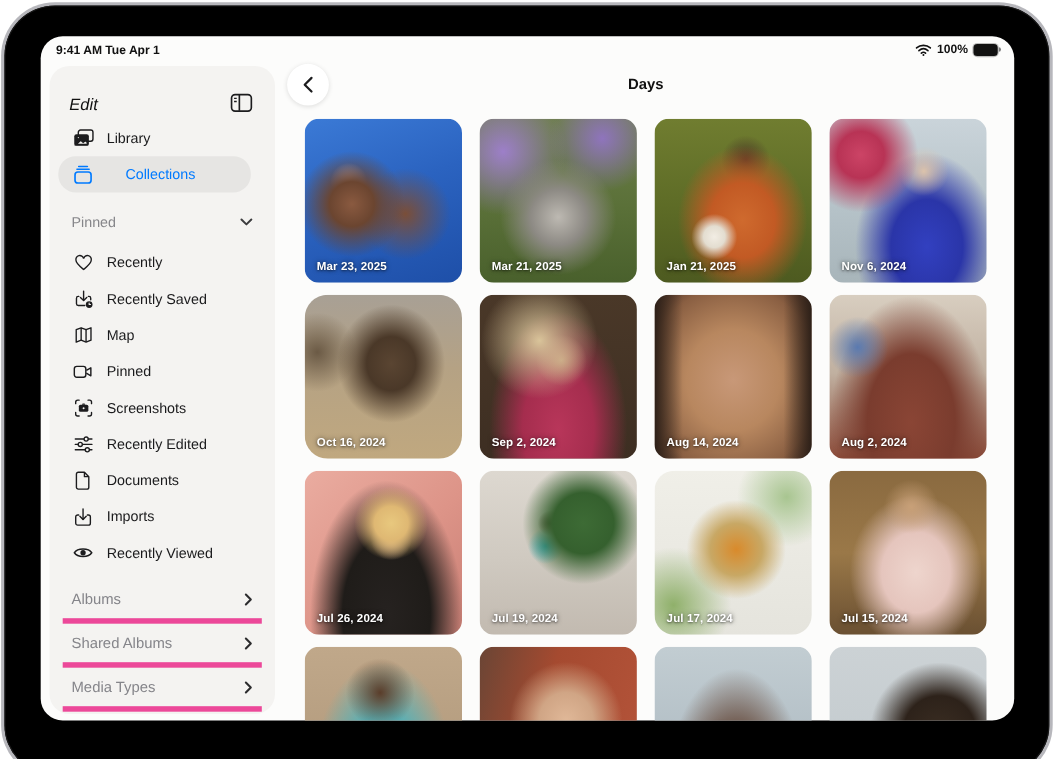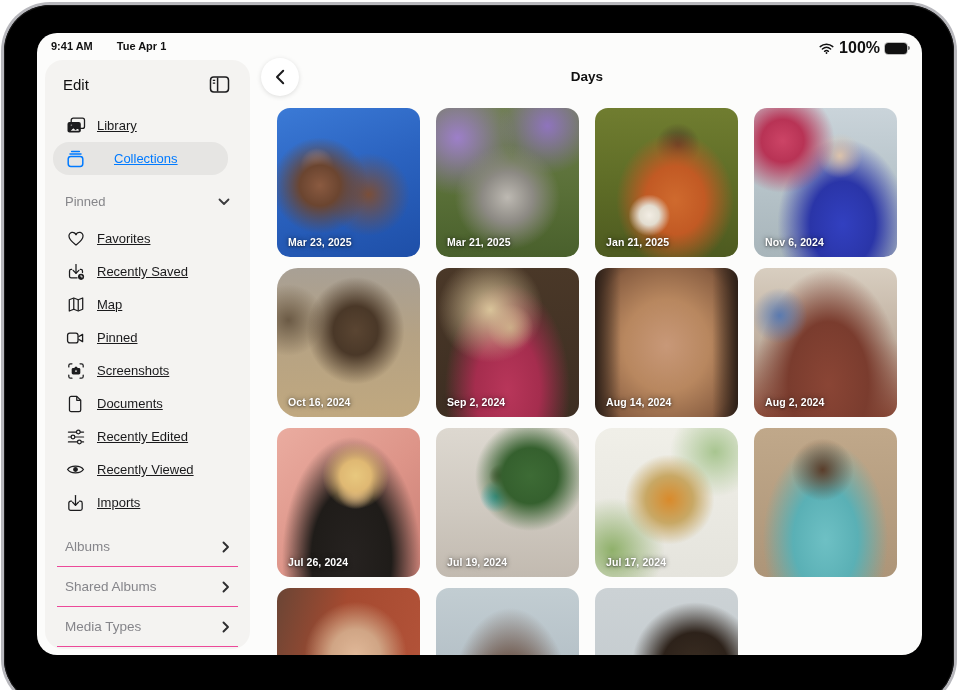--- a/index.html
+++ b/index.html
@@ -7,46 +7,46 @@
        font-family:"Liberation Sans","DejaVu Sans",sans-serif;
        -webkit-font-smoothing:antialiased;}
   
   .device{position:absolute;left:4px;top:5px;width:950px;height:700px;
           background:#000;border-radius:46px;
           box-shadow:0 0 0 3px #b7b7bc, inset 0 0 0 1px #1a1a1a;}
   .screen{position:absolute;left:33px;top:28px;width:885px;height:622px;
           background:#fcfcfb;border-radius:20px;overflow:hidden;}
   
   .statusbar{position:absolute;left:0;top:0;width:100%;height:26px;}
-  .sb-left{position:absolute;left:14px;top:7px;font-size:11px;color:#111;display:flex;gap:24px;align-items:baseline;}
+  .sb-left{position:absolute;left:14px;top:7px;font-size:11px;color:#111;display:flex;gap:3px;align-items:baseline;}
   .sb-time{font-weight:700;}
   .sb-date{font-weight:600;}
-  .sb-right{position:absolute;right:15px;top:6px;display:flex;align-items:center;gap:5px;font-size:16px;font-weight:700;color:#111;}
+  .sb-right{position:absolute;right:15px;top:6px;display:flex;align-items:center;gap:5px;font-size:11px;font-weight:700;color:#111;}
   .battery{width:22px;height:11px;background:#111;border-radius:3.5px;position:relative;box-shadow:0 0 0 1px rgba(0,0,0,.25);}
   .battery:after{content:"";position:absolute;right:-3px;top:3.5px;width:2px;height:4px;background:#777;border-radius:0 2px 2px 0;}
   
   .sidebar{position:absolute;left:8px;top:27px;width:205px;height:589px;
            background:#f4f3f1;border-radius:18px;box-sizing:border-box;}
-  .sb-header{height:44px;display:flex;align-items:center;justify-content:space-between;
-             padding:4px 20px 0 18px;box-sizing:border-box;}
+  .sb-header{height:44px;display:flex;align-items:flex-end;justify-content:space-between;
+             padding:4px 20px 0 18px;box-sizing:border-box;font-style:italic;}
   .edit-btn{font-size:15px;color:#111;}
   .toggle-btn{width:22px;height:22px;display:flex;align-items:center;justify-content:center;color:#1c1c1e;}
   .nav{padding-top:5px;}
   .nav-item{height:33px;display:flex;align-items:center;padding-left:20px;gap:11px;
-            font-size:13px;color:#1a1a1c;position:relative;text-decoration:underline;}
+            font-size:13px;color:#1a1a1c;position:relative;}
   .nav-item .ic{width:21px;height:20px;display:flex;align-items:center;justify-content:center;color:#1c1c1e;flex:none;}
   .nav-item.selected{background:#e6e5e3;border-radius:16px;margin-left:8px;width:175px;box-sizing:border-box;padding-left:12px;}
   .nav-item.selected,.nav-item.selected .ic{color:#007aff;gap:28px;}
   .section-hd{height:41px;display:flex;align-items:center;justify-content:space-between;
               padding:6px 20px 0 20px;font-size:13px;color:#86868a;}
   .section-hd .chev{color:#3c3c3e;}
   .group-block{margin-top:8px;}
   .group-row{height:40px;display:flex;align-items:center;justify-content:space-between;
              margin:0 12px;padding:0 8px;font-size:13.5px;color:#85858a;
-             border-bottom:1px solid #ec4899;box-sizing:border-box;}
+             border-bottom:5px solid #ec4899;box-sizing:border-box;}
   .group-row .chev{color:#2d2d2f;}
   
   .back-btn{position:absolute;left:224px;top:25px;width:38px;height:38px;border-radius:50%;
             background:#ffffff;box-shadow:0 1px 5px rgba(0,0,0,.13);
             display:flex;align-items:center;justify-content:center;color:#1c1c1e;}
   .page-title{position:absolute;left:240px;top:36px;width:620px;text-align:center;
               font-size:13.5px;font-weight:700;color:#111;}
   .grid{position:absolute;left:240px;top:75px;width:620px;
         display:grid;grid-template-columns:repeat(4,1fr);gap:11px 16px;}
   .card{height:149px;border-radius:13px;position:relative;overflow:hidden;
@@ -125,21 +125,21 @@
             </svg>
           </span>
         </div>
 
         <div class="nav-item">
           <span class="ic">
             <svg width="18" height="17" viewBox="0 0 20 18" fill="none" stroke="currentColor" stroke-width="1.4">
               <path d="M10 16.2 C5.6 12.6 2.3 10.1 2.3 7.0 A3.7 3.7 0 0 1 10 5.2 A3.7 3.7 0 0 1 17.7 7.0 C17.7 10.1 14.4 12.6 10 16.2 Z"></path>
             </svg>
           </span>
-          <span>Favorites</span>
+          <span>Recently</span>
         </div>
 
         <div class="nav-item">
           <span class="ic">
             <svg width="18" height="18" viewBox="0 0 20 20" fill="none" stroke="currentColor" stroke-width="1.4" stroke-linecap="round" stroke-linejoin="round">
               <path d="M5.2 7.2 H4.6 A1.8 1.8 0 0 0 2.8 9.0 V14.6 A1.8 1.8 0 0 0 4.6 16.4 H11.2"></path>
               <path d="M14.8 7.2 H15.4 A1.8 1.8 0 0 1 17.2 9.0 V10.6"></path>
               <line x1="10" y1="1.8" x2="10" y2="11.2"></line>
               <path d="M6.8 8.2 L10 11.4 L13.2 8.2"></path>
               <circle cx="15.6" cy="15.4" r="3.4" fill="currentColor" stroke="none"></circle>
@@ -180,61 +180,61 @@
               <rect x="5.2" y="6.6" width="9.6" height="7.2" rx="1.6" fill="currentColor" stroke="none"></rect>
               <path d="M8.2 6.6 L9.0 5.4 H11.0 L11.8 6.6" fill="currentColor" stroke="none"></path>
               <circle cx="10" cy="10.1" r="1.7" fill="#f4f3f1"></circle>
             </svg>
           </span>
           <span>Screenshots</span>
         </div>
 
         <div class="nav-item">
           <span class="ic">
-            <svg width="15" height="18" viewBox="0 0 16 20" fill="none" stroke="currentColor" stroke-width="1.4" stroke-linejoin="round">
-              <path d="M3.2 1.5 H9.4 L13.8 5.9 V16.6 A1.9 1.9 0 0 1 11.9 18.5 H3.2 A1.9 1.9 0 0 1 1.3 16.6 V3.4 A1.9 1.9 0 0 1 3.2 1.5 Z"></path>
-              <path d="M9.4 1.7 V5.9 H13.6"></path>
-            </svg>
-          </span>
-          <span>Documents</span>
-        </div>
-
-        <div class="nav-item">
-          <span class="ic">
             <svg width="18" height="16" viewBox="0 0 20 18" fill="none" stroke="currentColor" stroke-width="1.4" stroke-linecap="round">
               <line x1="1.5" y1="3.5" x2="18.5" y2="3.5"></line>
               <line x1="1.5" y1="9.0" x2="18.5" y2="9.0"></line>
               <line x1="1.5" y1="14.5" x2="18.5" y2="14.5"></line>
               <circle cx="12.6" cy="3.5" r="2.1" fill="#f4f3f1"></circle>
               <circle cx="6.6" cy="9.0" r="2.1" fill="#f4f3f1"></circle>
               <circle cx="13.8" cy="14.5" r="2.1" fill="#f4f3f1"></circle>
             </svg>
           </span>
           <span>Recently Edited</span>
         </div>
 
         <div class="nav-item">
           <span class="ic">
-            <svg width="19" height="13" viewBox="0 0 20 14" fill="none" stroke="currentColor" stroke-width="1.4">
-              <path d="M1.5 7 C4.5 2.2 15.5 2.2 18.5 7 C15.5 11.8 4.5 11.8 1.5 7 Z"></path>
-              <circle cx="10" cy="7" r="2.6" fill="currentColor" stroke="none"></circle>
-            </svg>
-          </span>
-          <span>Recently Viewed</span>
+            <svg width="15" height="18" viewBox="0 0 16 20" fill="none" stroke="currentColor" stroke-width="1.4" stroke-linejoin="round">
+              <path d="M3.2 1.5 H9.4 L13.8 5.9 V16.6 A1.9 1.9 0 0 1 11.9 18.5 H3.2 A1.9 1.9 0 0 1 1.3 16.6 V3.4 A1.9 1.9 0 0 1 3.2 1.5 Z"></path>
+              <path d="M9.4 1.7 V5.9 H13.6"></path>
+            </svg>
+          </span>
+          <span>Documents</span>
         </div>
 
         <div class="nav-item">
           <span class="ic">
             <svg width="17" height="18" viewBox="0 0 18 20" fill="none" stroke="currentColor" stroke-width="1.4" stroke-linecap="round" stroke-linejoin="round">
               <path d="M4.6 8.0 H3.6 A2 2 0 0 0 1.6 10.0 V16.2 A2 2 0 0 0 3.6 18.2 H14.4 A2 2 0 0 0 16.4 16.2 V10.0 A2 2 0 0 0 14.4 8.0 H13.4"></path>
               <line x1="9" y1="1.8" x2="9" y2="12.4"></line>
               <path d="M5.8 9.2 L9 12.6 L12.2 9.2"></path>
             </svg>
           </span>
           <span>Imports</span>
+        </div>
+
+        <div class="nav-item">
+          <span class="ic">
+            <svg width="19" height="13" viewBox="0 0 20 14" fill="none" stroke="currentColor" stroke-width="1.4">
+              <path d="M1.5 7 C4.5 2.2 15.5 2.2 18.5 7 C15.5 11.8 4.5 11.8 1.5 7 Z"></path>
+              <circle cx="10" cy="7" r="2.6" fill="currentColor" stroke="none"></circle>
+            </svg>
+          </span>
+          <span>Recently Viewed</span>
         </div>
 
         <div class="group-block">
           <div class="group-row">
             <span>Albums</span>
             <span class="chev">
               <svg width="8" height="12" viewBox="0 0 8 12" fill="none" stroke="currentColor" stroke-width="1.9" stroke-linecap="round" stroke-linejoin="round">
                   <path d="M1.5 1.5 L6 6 L1.5 10.5"></path>
                 </svg>
             </span>
@@ -295,20 +295,23 @@
         </div>
       <div class="card" style="background: radial-gradient(circle at 55% 32%, rgb(232, 200, 126) 0%, rgb(223, 184, 115) 12%, rgba(0, 0, 0, 0) 26%), radial-gradient(circle at 55% 42%, rgb(227, 189, 151) 0%, rgba(0, 0, 0, 0) 16%), radial-gradient(at 52% 88%, rgb(38, 34, 32) 0%, rgb(31, 28, 25) 38%, rgba(0, 0, 0, 0) 66%), linear-gradient(135deg, rgb(234, 172, 160) 0%, rgb(221, 148, 136) 55%, rgb(201, 127, 117) 100%);">
           <span class="date">Jul 26, 2024</span>
         </div>
       <div class="card" style="background: radial-gradient(circle at 66% 32%, rgb(61, 107, 53) 0%, rgb(53, 96, 46) 20%, rgba(0, 0, 0, 0) 40%), radial-gradient(circle at 42% 46%, rgb(54, 181, 197) 0%, rgba(0, 0, 0, 0) 14%), radial-gradient(circle at 45% 32%, rgb(74, 50, 37) 0%, rgba(0, 0, 0, 0) 9%), linear-gradient(rgb(221, 216, 208) 0%, rgb(207, 201, 192) 55%, rgb(194, 186, 176) 100%);">
           <span class="date">Jul 19, 2024</span>
         </div>
       <div class="card" style="background: radial-gradient(circle at 52% 48%, rgb(217, 138, 43) 0%, rgb(200, 168, 101) 22%, rgba(0, 0, 0, 0) 42%), radial-gradient(circle at 12% 82%, rgb(143, 176, 106) 0%, rgba(0, 0, 0, 0) 30%), radial-gradient(circle at 84% 16%, rgb(168, 197, 144) 0%, rgba(0, 0, 0, 0) 26%), linear-gradient(rgb(240, 239, 232) 0%, rgb(229, 228, 221) 100%); border-radius: 18px;">
           <span class="date">Jul 17, 2024</span>
         </div>
+      <div class="card" style="background: radial-gradient(circle at 52% 22%, rgb(200, 160, 120) 0%, rgba(0, 0, 0, 0) 18%), radial-gradient(at 55% 62%, rgb(238, 213, 205) 0%, rgb(229, 197, 189) 28%, rgba(0, 0, 0, 0) 54%), linear-gradient(rgb(138, 106, 64) 0%, rgb(154, 120, 72) 50%, rgb(106, 80, 50) 100%);">
+          <span class="date">Jul 15, 2024</span>
+        </div>
       <div class="card" style="background: radial-gradient(circle at 48% 28%, rgb(90, 61, 42) 0%, rgba(0, 0, 0, 0) 24%), radial-gradient(at 50% 75%, rgb(110, 192, 196) 0%, rgb(90, 176, 181) 32%, rgba(0, 0, 0, 0) 62%), linear-gradient(rgb(192, 168, 138) 0%, rgb(173, 149, 120) 100%);">
           <span class="date"></span>
         </div>
       <div class="card" style="background: radial-gradient(at 55% 45%, rgb(224, 184, 152) 0%, rgb(208, 165, 133) 22%, rgba(0, 0, 0, 0) 46%), linear-gradient(105deg, rgb(106, 69, 53) 0%, rgb(165, 74, 48) 40%, rgb(181, 84, 58) 100%);">
           <span class="date"></span>
         </div>
       <div class="card" style="background: radial-gradient(at 52% 88%, rgb(90, 68, 56) 0%, rgb(107, 82, 69) 30%, rgba(0, 0, 0, 0) 60%), radial-gradient(circle at 42% 62%, rgb(58, 45, 36) 0%, rgba(0, 0, 0, 0) 22%), linear-gradient(rgb(194, 205, 210) 0%, rgb(178, 190, 197) 62%, rgb(138, 154, 138) 100%);">
           <span class="date"></span>
         </div>
       <div class="card" style="background: radial-gradient(circle at 70% 52%, rgb(58, 45, 34) 0%, rgb(45, 34, 26) 26%, rgba(0, 0, 0, 0) 50%), radial-gradient(circle at 22% 82%, rgb(74, 56, 40) 0%, rgba(0, 0, 0, 0) 34%), linear-gradient(rgb(204, 210, 213) 0%, rgb(192, 200, 204) 100%);">

